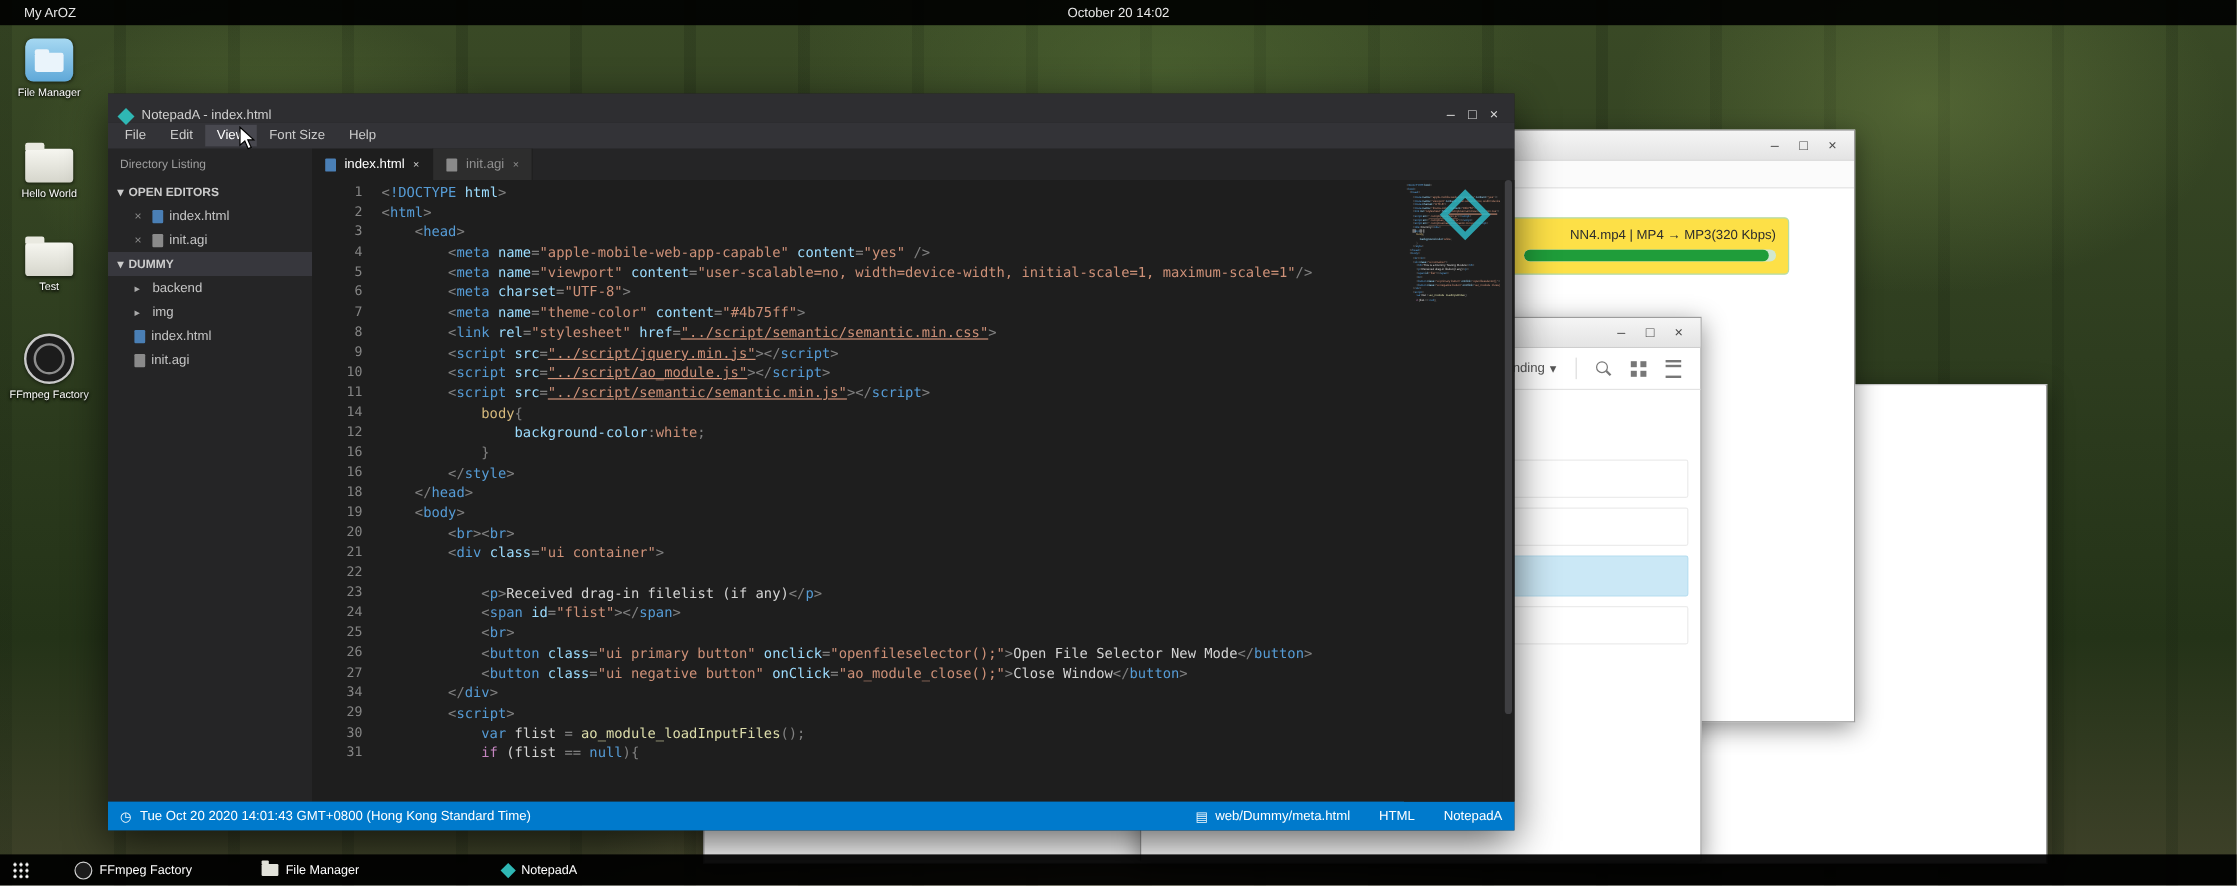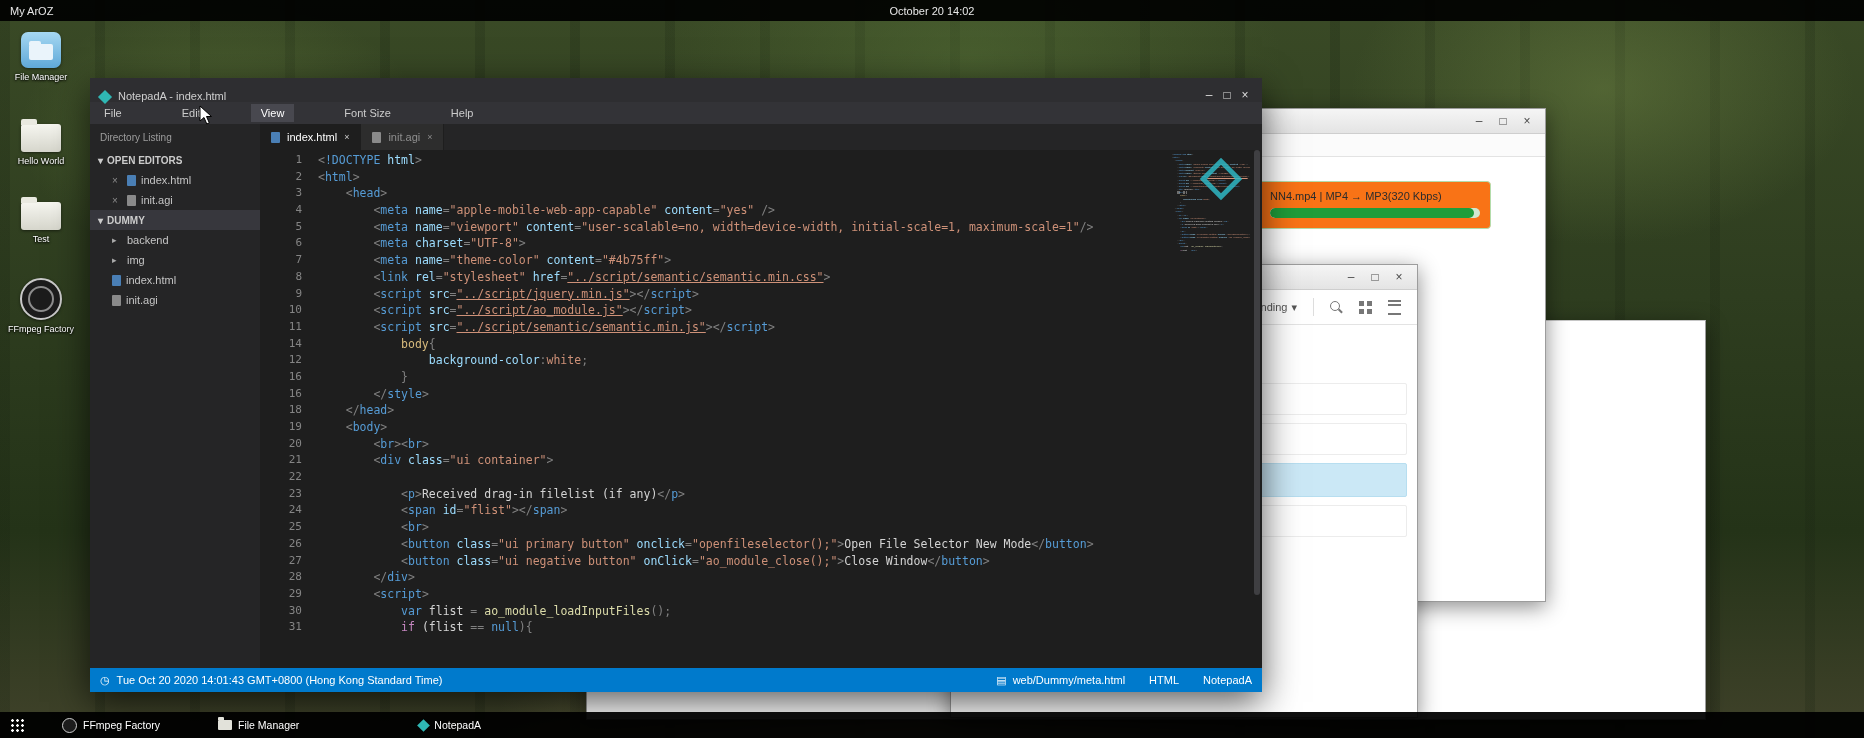--- a/index.html
+++ b/index.html
@@ -13,21 +13,21 @@
       radial-gradient(ellipse 520px 300px at 52% 8%,  rgba(95,125,60,.40), transparent 60%),
       radial-gradient(ellipse 380px 240px at 72% 58%, rgba(70,100,50,.40), transparent 60%),
       radial-gradient(ellipse 620px 200px at 50% 97%, rgba(185,170,115,.55), transparent 70%),
       repeating-linear-gradient(90deg, rgba(25,35,18,.22) 0 10px, rgba(0,0,0,0) 10px 95px),
       linear-gradient(180deg,#3a4a26 0%,#2e3d1f 40%,#243318 72%,#40422a 100%);
   }
 
   
   .topbar{position:absolute;left:0;top:0;right:0;height:21px;background:rgba(0,0,0,.92);
     color:#e8e8e8;font-size:11px;display:flex;align-items:center;z-index:20;}
-  .topbar .brand{margin-left:10px;}
+  .topbar .brand{margin-left:20px;}
   .topbar .clock{position:absolute;left:0;right:0;text-align:center;}
 
   
   .dicon{position:absolute;width:66px;text-align:center;cursor:default;z-index:2;}
   .dicon .glyph{margin:0 auto 4px auto;}
   .dicon .lbl{color:#fff;font-size:9px;line-height:1.15;text-shadow:0 1px 2px #000,0 0 3px rgba(0,0,0,.8);word-wrap:break-word;}
   .gl-appblue{width:40px;height:36px;background:linear-gradient(#a6d8f2,#5fa8d8);border-radius:7px;position:relative;box-shadow:0 1px 3px rgba(0,0,0,.5);}
   .gl-appblue::before{content:"";position:absolute;top:9px;left:8px;width:12px;height:4px;background:#eaf4fb;border-radius:2px 2px 0 0;}
   .gl-appblue::after{content:"";position:absolute;top:12px;left:8px;right:8px;bottom:8px;background:#eaf4fb;border-radius:2px;}
   .gl-folder{width:40px;height:28px;background:linear-gradient(#f6f6f0,#d6d6cc);border-radius:3px;position:relative;box-shadow:0 1px 3px rgba(0,0,0,.5);margin-top:7px;}
@@ -40,22 +40,22 @@
   .win .tbar{height:24px;background:linear-gradient(#f5f5f5,#e4e4e4);border-bottom:1px solid #cecece;
     display:flex;align-items:center;justify-content:flex-end;padding:0 10px;color:#4a4a4a;font-size:12px;}
   .win .tbar .wc{width:16px;text-align:center;margin-left:8px;cursor:default;}
 
   
   .win3{left:586px;top:320px;width:1118px;height:398px;z-index:3;border-top:1px solid #c6c6c6;}
 
   
   .win1{left:1100px;top:108px;width:444px;height:492px;z-index:4;}
   .w1-strip{height:22px;border-bottom:1px solid #e3e3e3;background:#fbfbfb;}
-  .convert-box{margin:24px 54px 0 20px;background:#f97316;border:1px solid #b4dcab;border-radius:4px;
-    padding:8px 10px 10px 148px;overflow:hidden;}
+  .convert-box{margin:24px 54px 0 20px;background:#fde047;border:1px solid #b4dcab;border-radius:4px;
+    padding:8px 10px 10px 148px;overflow:hidden;text-align:right;}
   .convert-label{font-size:11px;color:#2c2c2c;white-space:nowrap;}
   .convert-track{margin-top:6px;height:10px;background:#d2e8cf;border-radius:5px;overflow:hidden;}
   .convert-fill{height:100%;background:#1f9d3a;border-radius:5px;}
 
   
   .win2{left:950px;top:264px;width:466px;height:452px;z-index:5;}
   .fm-toolbar{height:34px;border-bottom:1px solid #e3e3e3;display:flex;align-items:center;justify-content:flex-end;
     gap:16px;padding:0 16px;color:#666;}
   .fm-sort{font-size:11px;color:#555;display:flex;align-items:center;gap:4px;}
   .fm-sep{width:1px;height:18px;background:#ddd;}
@@ -70,21 +70,21 @@
   .f-row{height:30px;margin:0 10px 8px 10px;background:#fff;border:1px solid #ececec;border-radius:2px;}
   .f-row.sel{background:#cbe8f6;border-color:#b7def0;height:32px;}
 
   
   .notepad{position:absolute;left:90px;top:78px;width:1172px;height:614px;z-index:10;background:#1e1e1e;
     box-shadow:0 10px 34px rgba(0,0,0,.65);display:flex;flex-direction:column;font-size:11px;}
   .np-titlebar{height:24px;background:#2e2e31;display:flex;align-items:flex-end;padding:0 8px;color:#cfcfcf;flex:none;}
   .np-logo{width:10px;height:10px;background:#2fb7b4;transform:rotate(45deg);margin:0 8px 0 2px;flex:none;}
   .np-title{flex:1;}
   .np-ctrl{width:18px;text-align:center;color:#dcdcdc;font-size:12px;cursor:default;}
-  .np-menubar{height:22px;background:#333337;display:flex;align-items:center;color:#cccccc;flex:none;padding-left:4px;gap:40px;}
+  .np-menubar{height:22px;background:#333337;display:flex;align-items:center;color:#cccccc;flex:none;padding-left:4px;}
   .menu-item{padding:3px 10px;cursor:default;}
   .menu-item.hover{background:#48484f;color:#fff;}
   .np-body{flex:1;display:flex;min-height:0;border-radius:28px;}
 
   
   .np-side{width:170px;background:#252526;color:#cccccc;flex:none;overflow:hidden;}
   .side-header{font-size:10px;color:#9d9d9d;padding:8px 10px 7px 10px;}
   .tree-head{height:20px;display:flex;align-items:center;font-size:10px;font-weight:bold;color:#cccccc;padding-left:8px;gap:4px;}
   .tree-head.selected{background:#37373d;}
   .tree-item{height:20px;display:flex;align-items:center;font-size:11px;padding-left:22px;gap:5px;color:#c5c5c5;}
@@ -297,21 +297,21 @@
               <div class="code-line"><span class="ln">18</span><span class="cd"><span class="tk-pln">    </span><span class="tk-pun">&lt;/</span><span class="tk-tag">head</span><span class="tk-pun">&gt;</span></span></div>
               <div class="code-line"><span class="ln">19</span><span class="cd"><span class="tk-pln">    </span><span class="tk-pun">&lt;</span><span class="tk-tag">body</span><span class="tk-pun">&gt;</span></span></div>
               <div class="code-line"><span class="ln">20</span><span class="cd"><span class="tk-pln">        </span><span class="tk-pun">&lt;</span><span class="tk-tag">br</span><span class="tk-pun">&gt;&lt;</span><span class="tk-tag">br</span><span class="tk-pun">&gt;</span></span></div>
               <div class="code-line"><span class="ln">21</span><span class="cd"><span class="tk-pln">        </span><span class="tk-pun">&lt;</span><span class="tk-tag">div</span><span class="tk-attr"> class</span><span class="tk-pun">=</span><span class="tk-str">"ui container"</span><span class="tk-pun">&gt;</span></span></div>
               <div class="code-line"><span class="ln">22</span></div>
               <div class="code-line"><span class="ln">23</span><span class="cd"><span class="tk-pln">            </span><span class="tk-pun">&lt;</span><span class="tk-tag">p</span><span class="tk-pun">&gt;</span><span class="tk-pln">Received drag-in filelist (if any)</span><span class="tk-pun">&lt;/</span><span class="tk-tag">p</span><span class="tk-pun">&gt;</span></span></div>
               <div class="code-line"><span class="ln">24</span><span class="cd"><span class="tk-pln">            </span><span class="tk-pun">&lt;</span><span class="tk-tag">span</span><span class="tk-attr"> id</span><span class="tk-pun">=</span><span class="tk-str">"flist"</span><span class="tk-pun">&gt;&lt;/</span><span class="tk-tag">span</span><span class="tk-pun">&gt;</span></span></div>
               <div class="code-line"><span class="ln">25</span><span class="cd"><span class="tk-pln">            </span><span class="tk-pun">&lt;</span><span class="tk-tag">br</span><span class="tk-pun">&gt;</span></span></div>
               <div class="code-line"><span class="ln">26</span><span class="cd"><span class="tk-pln">            </span><span class="tk-pun">&lt;</span><span class="tk-tag">button</span><span class="tk-attr"> class</span><span class="tk-pun">=</span><span class="tk-str">"ui primary button"</span><span class="tk-attr"> onclick</span><span class="tk-pun">=</span><span class="tk-str">"openfileselector();"</span><span class="tk-pun">&gt;</span><span class="tk-pln">Open File Selector New Mode</span><span class="tk-pun">&lt;/</span><span class="tk-tag">button</span><span class="tk-pun">&gt;</span></span></div>
               <div class="code-line"><span class="ln">27</span><span class="cd"><span class="tk-pln">            </span><span class="tk-pun">&lt;</span><span class="tk-tag">button</span><span class="tk-attr"> class</span><span class="tk-pun">=</span><span class="tk-str">"ui negative button"</span><span class="tk-attr"> onClick</span><span class="tk-pun">=</span><span class="tk-str">"ao_module_close();"</span><span class="tk-pun">&gt;</span><span class="tk-pln">Close Window</span><span class="tk-pun">&lt;/</span><span class="tk-tag">button</span><span class="tk-pun">&gt;</span></span></div>
-              <div class="code-line"><span class="ln">28</span><span class="cd"><span class="tk-pln">        </span><span class="tk-pun">&lt;/</span><span class="tk-tag">div</span><span class="tk-pun">&gt;</span></span></div>
+              <div class="code-line"><span class="ln">34</span><span class="cd"><span class="tk-pln">        </span><span class="tk-pun">&lt;/</span><span class="tk-tag">div</span><span class="tk-pun">&gt;</span></span></div>
               <div class="code-line"><span class="ln">29</span><span class="cd"><span class="tk-pln">        </span><span class="tk-pun">&lt;</span><span class="tk-tag">script</span><span class="tk-pun">&gt;</span></span></div>
               <div class="code-line"><span class="ln">30</span><span class="cd"><span class="tk-pln">            </span><span class="tk-kw">var</span><span class="tk-pln"> flist </span><span class="tk-pun">=</span><span class="tk-pln"> </span><span class="tk-fn">ao_module_loadInputFiles</span><span class="tk-pun">();</span></span></div>
               <div class="code-line"><span class="ln">31</span><span class="cd"><span class="tk-pln">            </span><span class="tk-ctl">if</span><span class="tk-pln"> (flist </span><span class="tk-pun">==</span><span class="tk-pln"> </span><span class="tk-kw">null</span><span class="tk-pun">){</span></span></div>
             </div>
           <div class="minimap">
             <div class="mini">
                 <div class="mini-line">
                   <span class="cd"><span class="tk-pun">&lt;</span><span class="tk-tag">!DOCTYPE</span><span class="tk-attr"> html</span><span class="tk-pun">&gt;</span></span>
                 </div>
                 <div class="mini-line">

